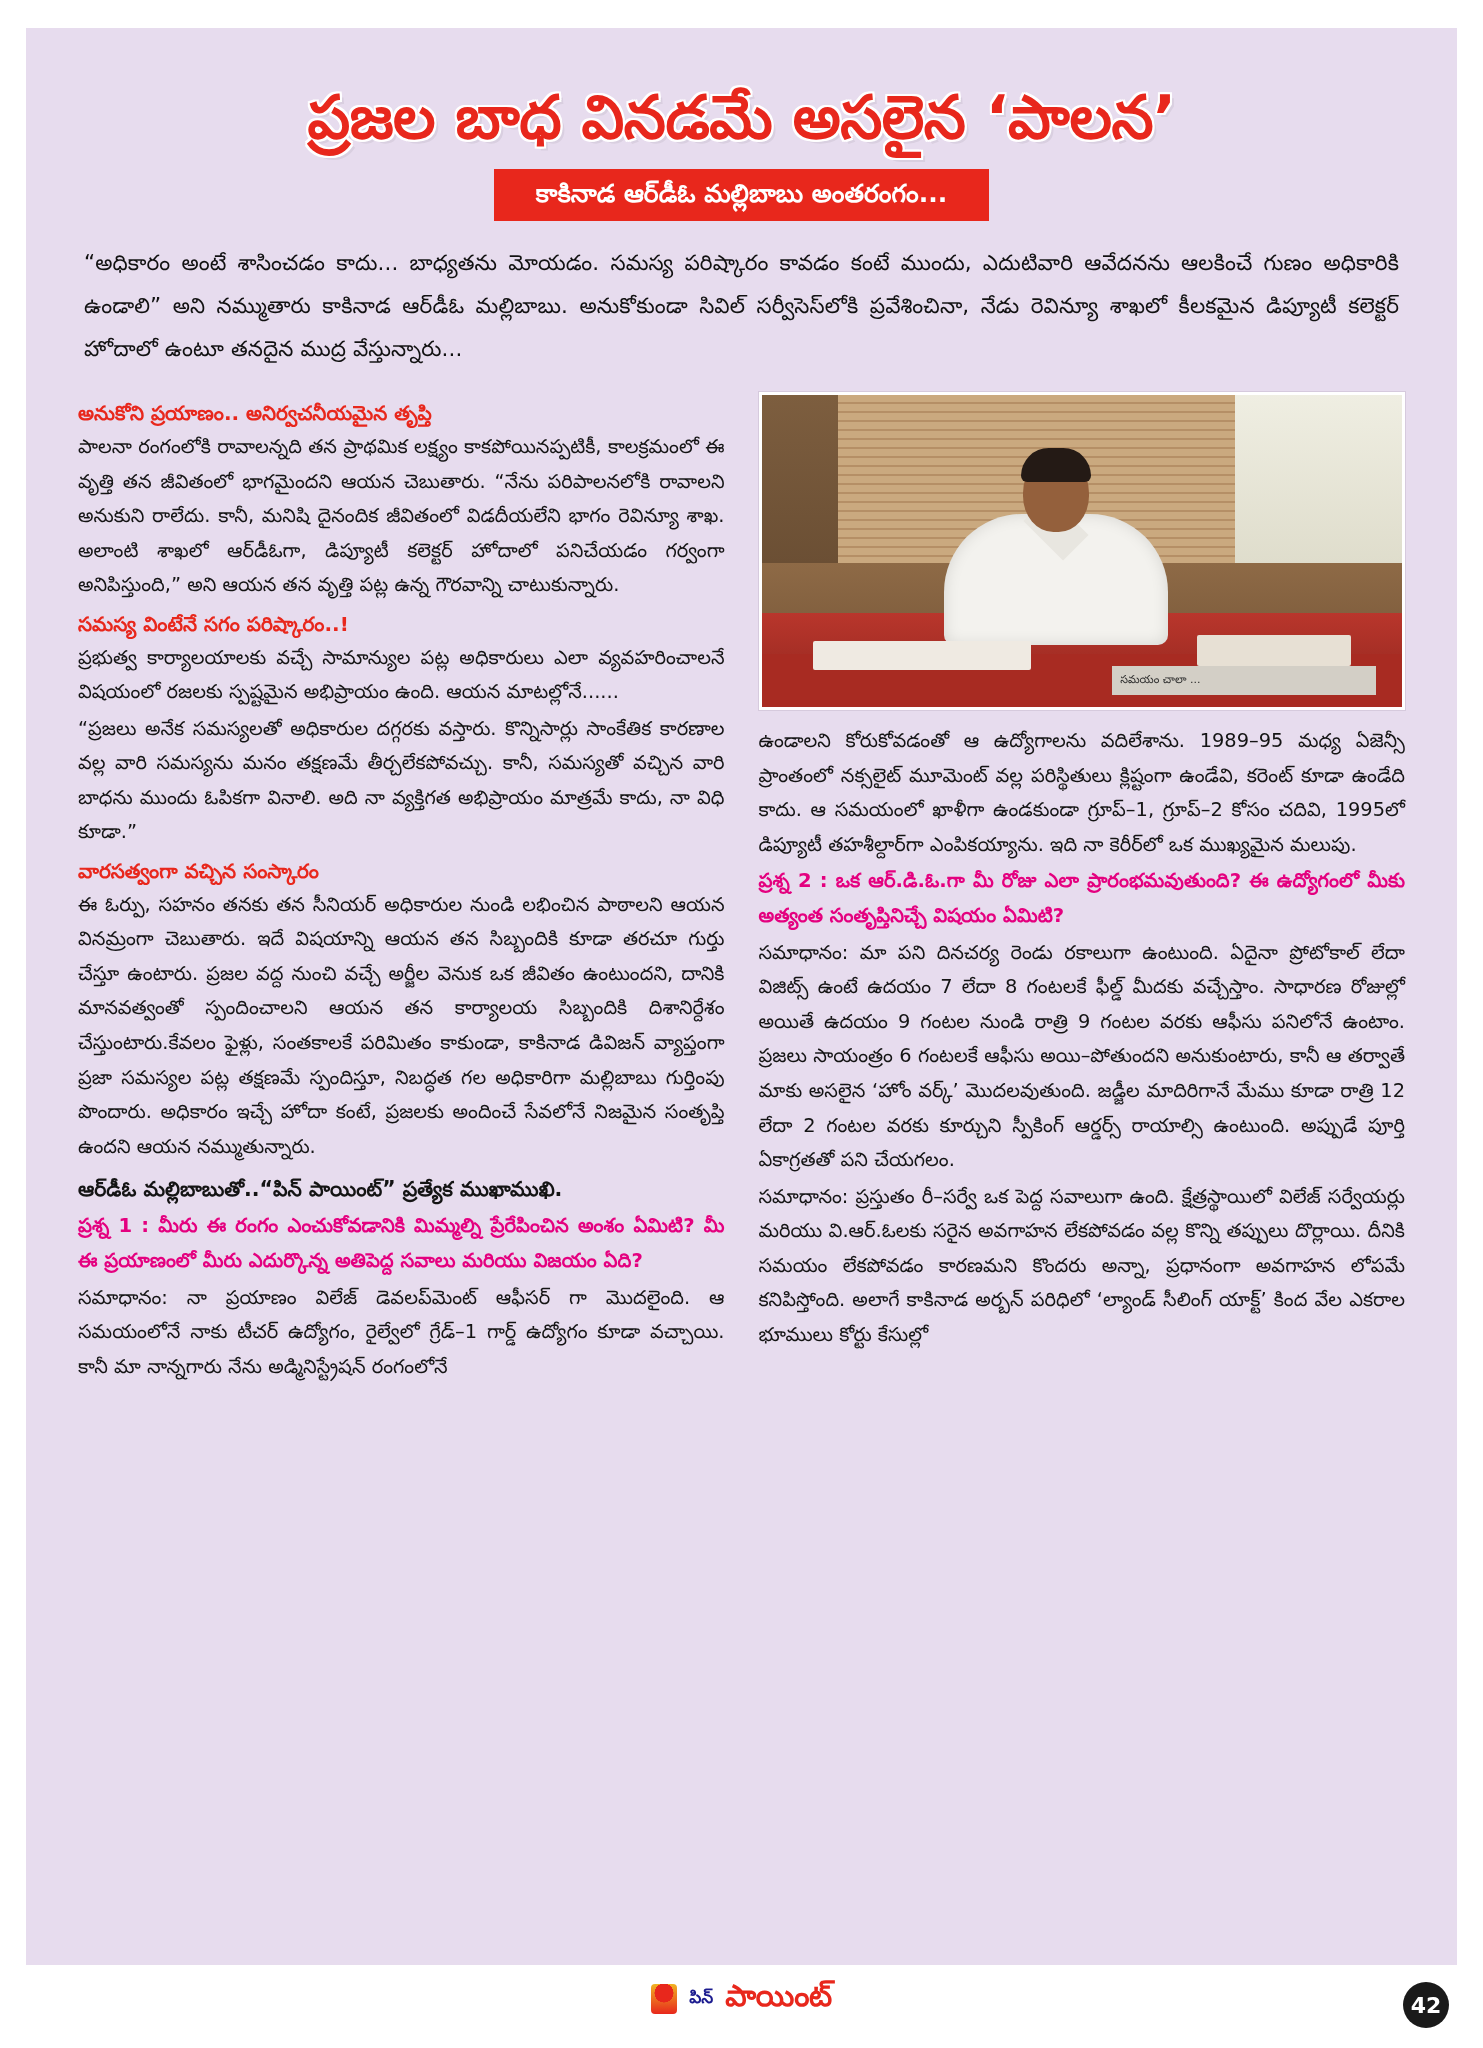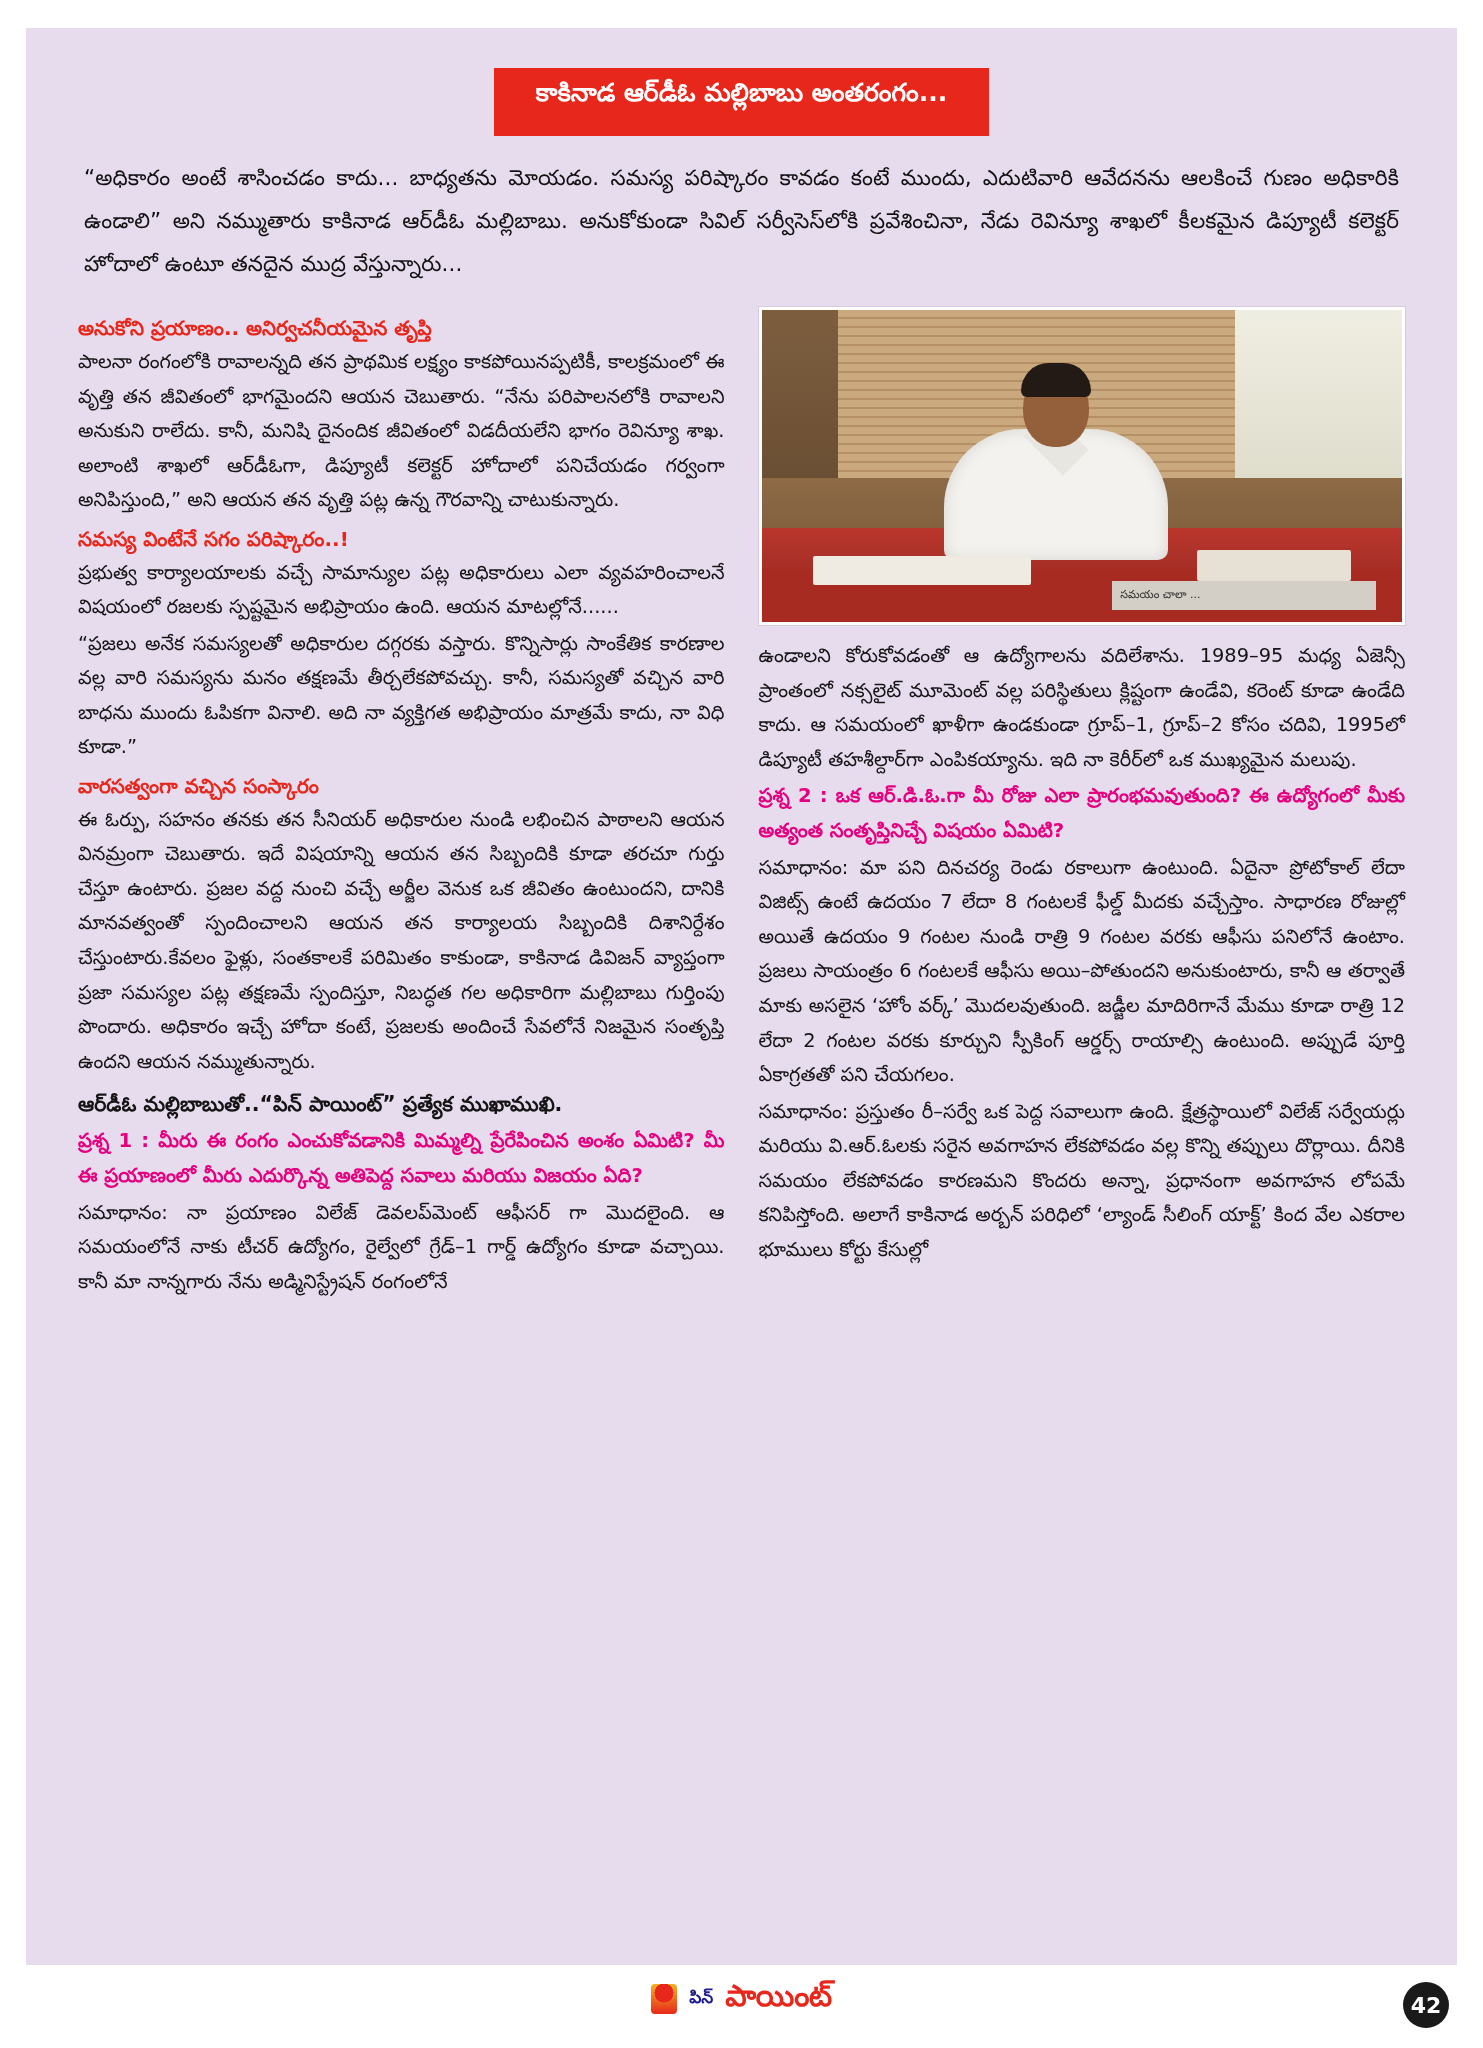--- a/index.html
+++ b/index.html
@@ -53,21 +53,21 @@
     justify-content: center;
     margin: 6px 0 20px 0;
   }
   .banner {
     background: #e8271c;
     color: #ffffff;
     font-family: "DejaVu Sans", "Liberation Sans", sans-serif;
     font-weight: bold;
     font-size: 25px;
     line-height: 1.2;
-    padding: 10px 42px 28px 42px;
+    padding: 10px 42px 12px 42px;
     text-align: center;
     white-space: nowrap;
   }
 
   
   .intro {
     font-family: "DejaVu Sans", "Liberation Sans", sans-serif;
     font-size: 21.5px;
     line-height: 2.0;
     color: #111111;
@@ -271,20 +271,21 @@
     font-weight: bold;
     font-size: 22px;
   }
 </style>
 </head>
 <body>
 
 <div class="page">
   <div class="sheet">
 
+    <h1 class="headline">ప్రజల బాధ వినడమే అసలైన ‘పాలన’</h1>
 
     <div class="banner-wrap">
       <div class="banner">కాకినాడ ఆర్‌డీఓ మల్లిబాబు అంతరంగం...</div>
     </div>
 
     <p class="intro">“అధికారం అంటే శాసించడం కాదు... బాధ్యతను మోయడం. సమస్య పరిష్కారం కావడం కంటే ముందు, ఎదుటివారి ఆవేదనను ఆలకించే గుణం అధికారికి ఉండాలి” అని నమ్ముతారు కాకినాడ ఆర్‌డీఓ మల్లిబాబు. అనుకోకుండా సివిల్ సర్వీసెస్‌లోకి ప్రవేశించినా, నేడు రెవిన్యూ శాఖలో కీలకమైన డిప్యూటీ కలెక్టర్ హోదాలో ఉంటూ తనదైన ముద్ర వేస్తున్నారు...</p>
 
     <div class="columns">
 
       <div class="col col-left">

